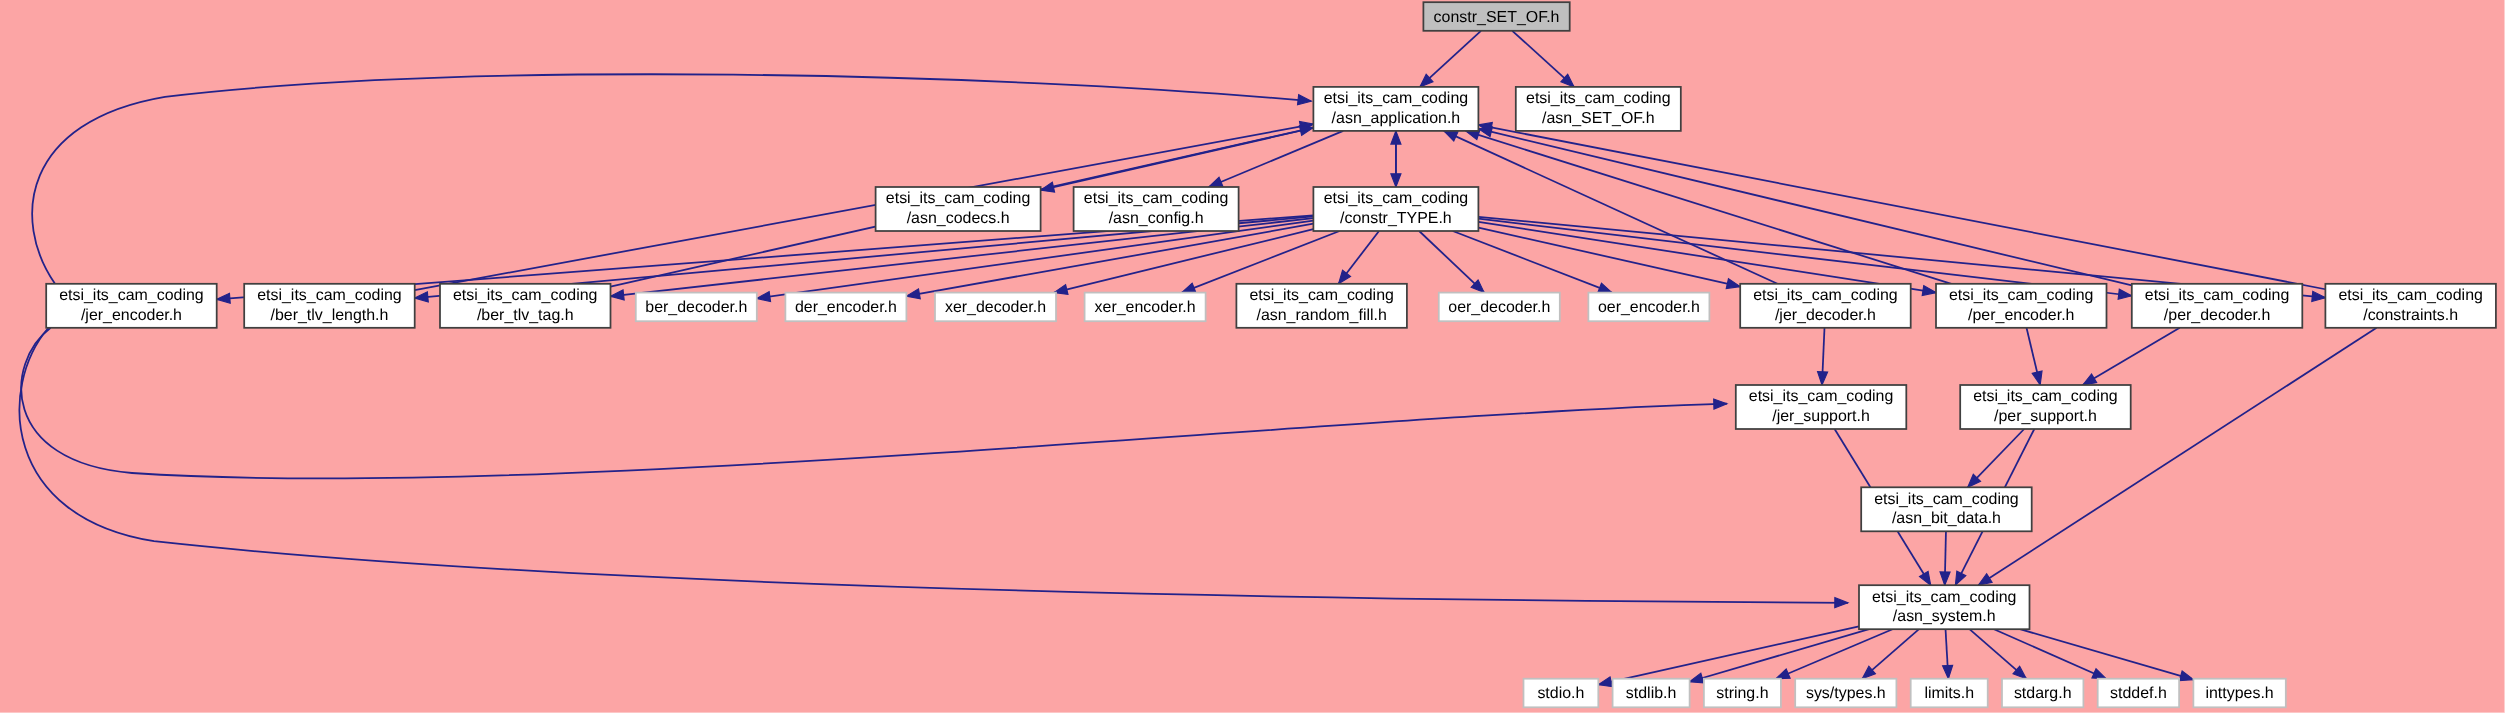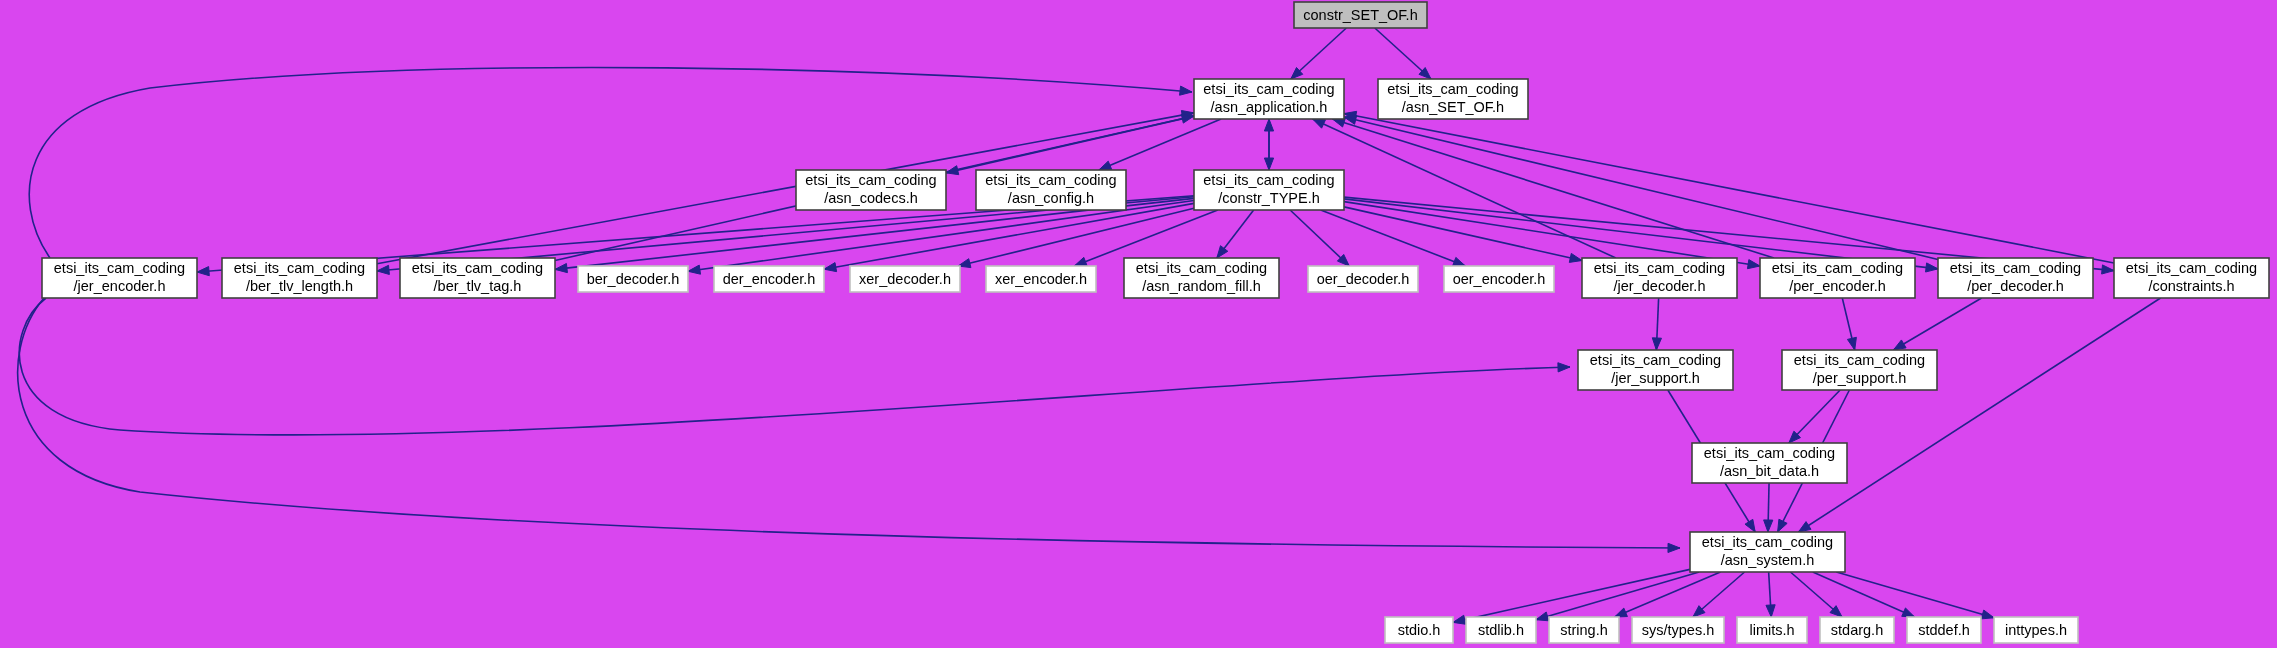--- a/index.html
+++ b/index.html
@@ -4,21 +4,21 @@
 <style>
   html, body {
     margin: 0;
     padding: 0;
     background: #ffffff;
   }
   #graph-root {
     position: relative;
     width: 2277px;
     height: 648px;
-    background: #d946ef;
+    background: #fca5a5;
     font-family: "Liberation Sans", sans-serif;
     overflow: hidden;
   }
   svg#graph-svg {
     position: absolute;
     top: 0; left: 0;
     width: 2277px;
     height: 648px;
     display: block;
   }

